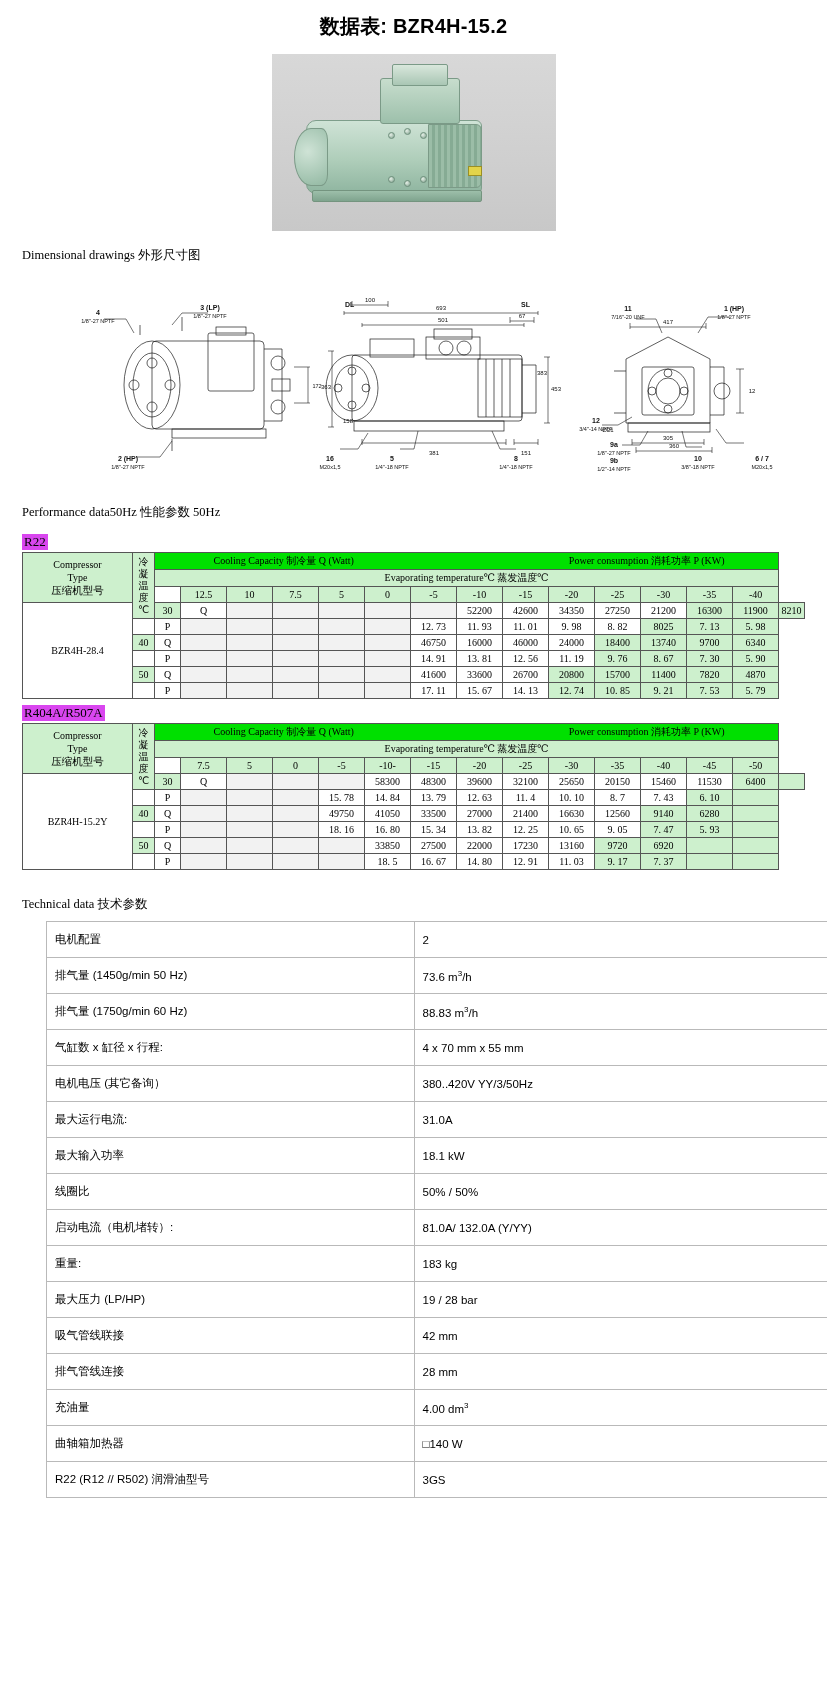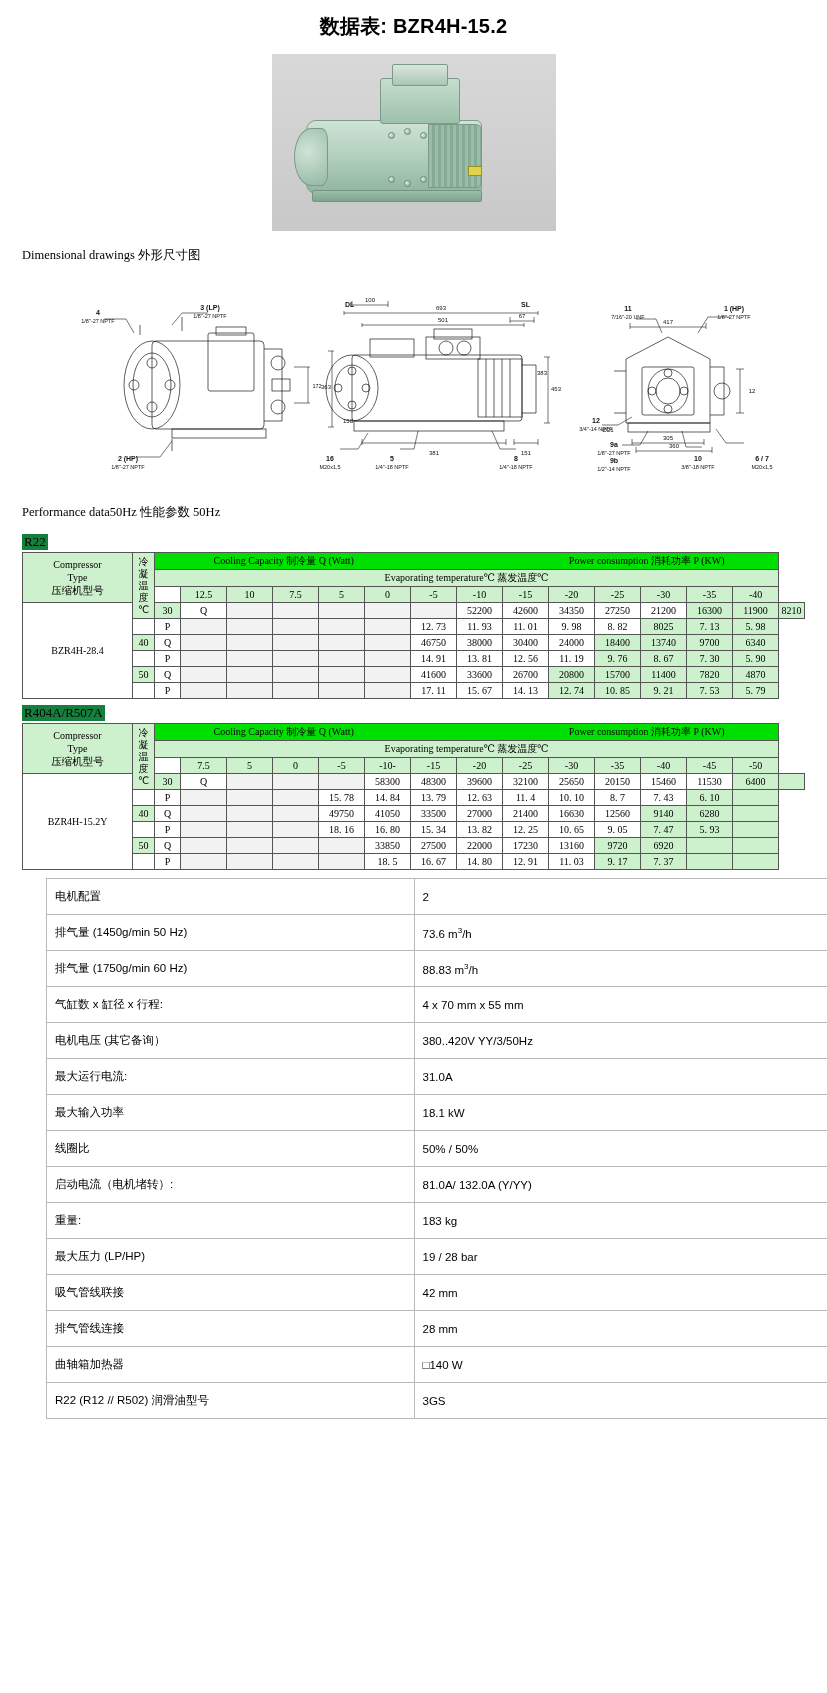--- a/index.html
+++ b/index.html
@@ -82,21 +82,21 @@
   
   .dims {
     width: 100%; height: 215px; margin: 2px 0 18px 0;
     position: relative;
   }
   .dims svg { display:block; }
 
   
   .ref-tag {
     display: inline-block;
-    background: #15803d;
+    background: #d946ef;
     font-size: 13px;
     padding: 0 2px;
     margin: 6px 0 2px 0;
     font-family: "Liberation Serif","DejaVu Serif",serif;
   }
 
   
   table.perf {
     border-collapse: collapse;
     width: 100%;
@@ -418,22 +418,22 @@
       </tr>
       <tr>
         <td class="cell-cond-val">40</td>
         <td class="lbl-qp">Q</td>
         <td class="cell-q"></td>
         <td class="cell-q"></td>
         <td class="cell-q"></td>
         <td class="cell-q"></td>
         <td class="cell-q"></td>
         <td class="cell-white">46750</td>
-        <td class="cell-white">38000</td>
-        <td class="cell-white">30400</td>
+        <td class="cell-white">16000</td>
+        <td class="cell-white">46000</td>
         <td class="cell-white">24000</td>
         <td class="cell-green">18400</td>
         <td class="cell-green">13740</td>
         <td class="cell-green">9700</td>
         <td class="cell-green">6340</td>
       </tr>
       <tr>
         <td class="cell-white"></td>
         <td class="lbl-qp">P</td>
         <td class="cell-q"></td>
@@ -635,20 +635,21 @@
         <td class="cell-white">11. 03</td>
         <td class="cell-green">9. 17</td>
         <td class="cell-green">7. 37</td>
         <td class="cell-green"></td>
         <td class="cell-green"></td>
       </tr>
     </tbody>
   </table>
 
   
+  <div class="caption" style="margin-top:26px">Technical    data 技术参数</div>
 
   <table class="tech">
     <tbody id="tech-body">
         <tr>
           <td class="k">电机配置</td>
           <td class="v">2</td>
         </tr>
         <tr>
           <td class="k">排气量 (1450g/min 50 Hz)</td>
           <td class="v">73.6 m<sup>3</sup>/h</td>
@@ -691,20 +692,24 @@
         </tr>
         <tr>
           <td class="k">吸气管线联接</td>
           <td class="v">42 mm</td>
         </tr>
         <tr>
           <td class="k">排气管线连接</td>
           <td class="v">28 mm</td>
         </tr>
         <tr>
+          <td class="k">充油量</td>
+          <td class="v">4.00 dm<sup>3</sup></td>
+        </tr>
+        <tr>
           <td class="k">曲轴箱加热器</td>
           <td class="v">□140 W</td>
         </tr>
         <tr>
           <td class="k">R22 (R12 // R502) 润滑油型号</td>
           <td class="v">3GS</td>
         </tr>
       </tbody>
   </table>
 

